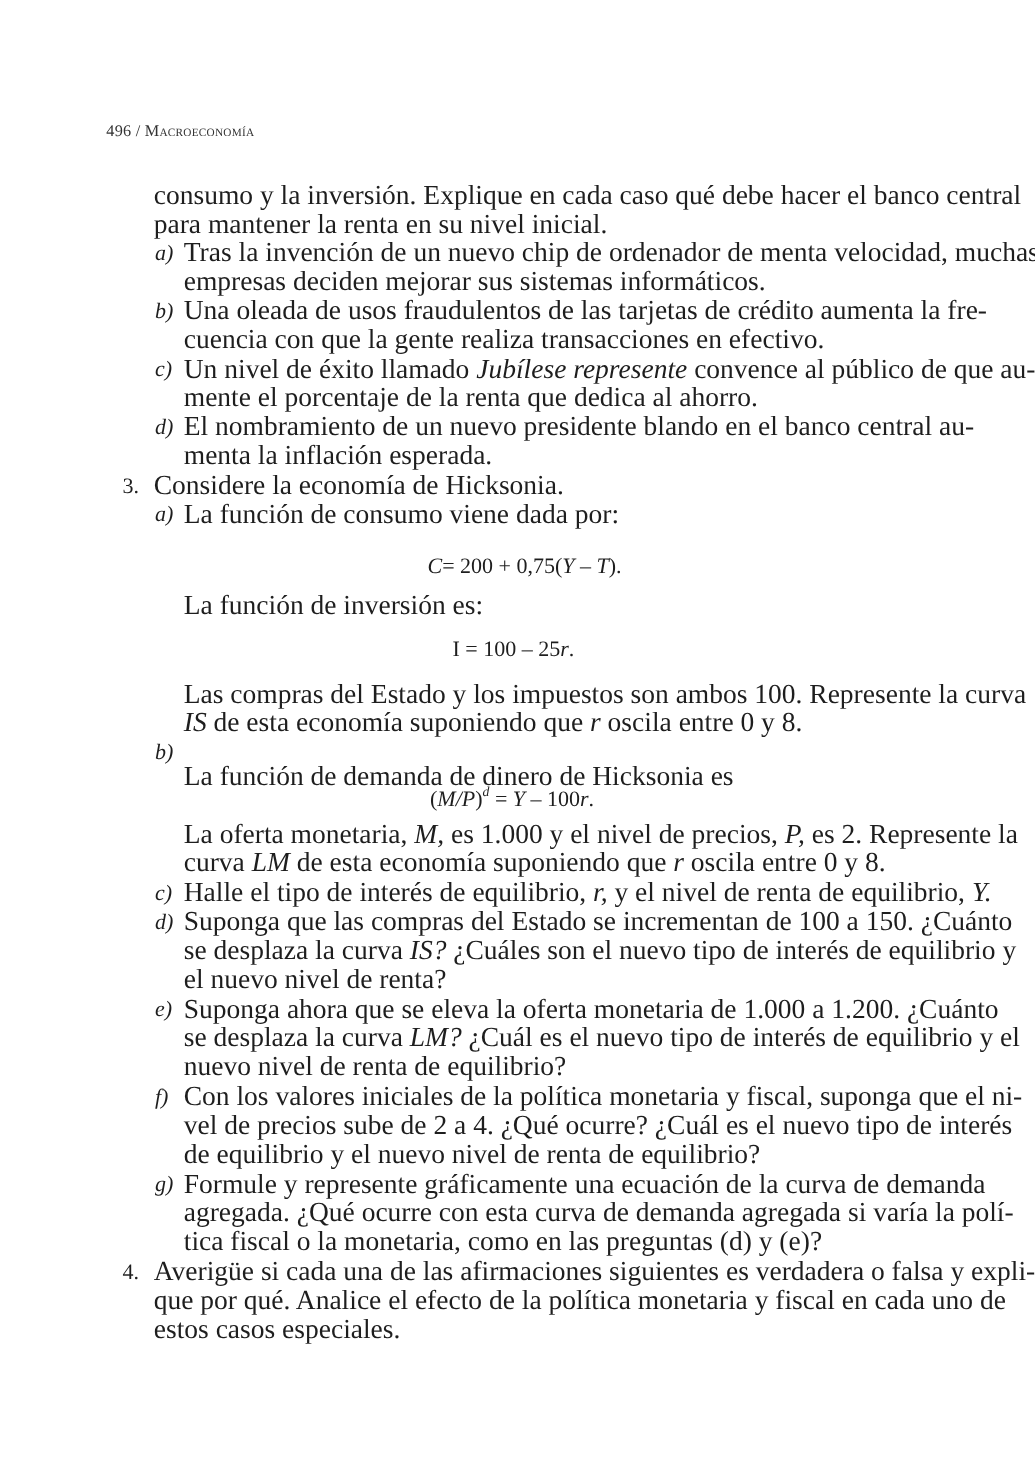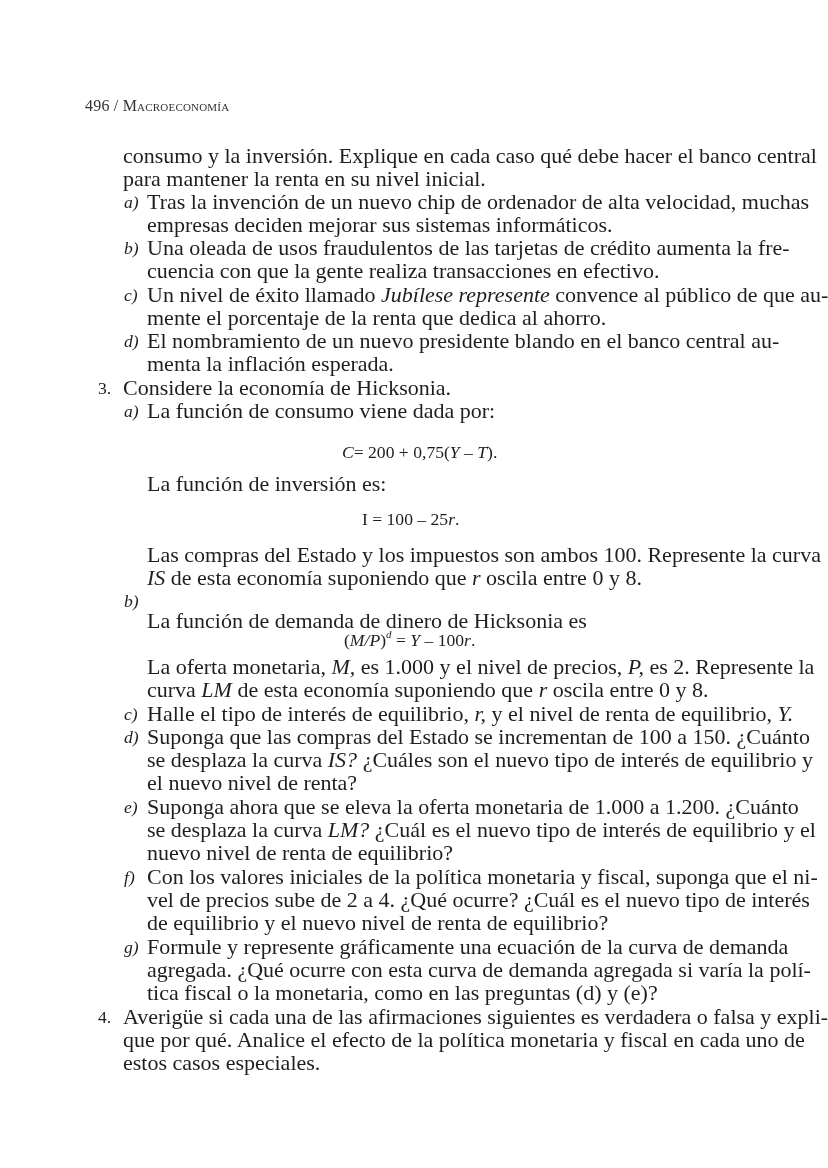--- a/index.html
+++ b/index.html
@@ -1,21 +1,21 @@
 <!DOCTYPE html>
 <html><head>
 <meta charset="utf-8">
 <style>
   html, body { margin:0; padding:0; }
   body {
     width:828px; height:1168px; background:#ffffff; position:relative; overflow:hidden;
     font-family:"Liberation Serif", "DejaVu Serif", serif; color:#1e1e1e;
   }
   .header {
-    position:absolute; left:85px; top:97px; font-size:16px; color:#333;
+    position:absolute; left:85px; top:97px; font-size:13px; color:#333;
     letter-spacing:0.2px;
   }
   .header .sc { font-variant: small-caps; }
   .line {
     position:absolute; font-size:22px; line-height:22px; white-space:nowrap;
     text-align:justify; text-align-last:justify;
   }
   .line.last { text-align-last:left; }
   .lbl { position:absolute; font-size:17.6px; line-height:22px; font-style:italic; }
   .num { position:absolute; font-size:17.6px; line-height:22px; }
@@ -29,21 +29,21 @@
 <div class="header">
   <span>496</span>
   <span>/</span>
   <span class="sc">Macroeconomía</span>
 </div>
 
 <div class="line" style="left:123px;top:145px;width:608px;">consumo y la inversión. Explique en cada caso qué debe hacer el banco central</div>
 <div class="line last" style="left:123px;top:168px;width:608px;font-family:Liberation Serif, serif;">para mantener la renta en su nivel inicial.</div>
 
 <div class="lbl" style="left:124px;top:191px;">a)</div>
-<div class="line" style="left:147px;top:191px;width:584px;">Tras la invención de un nuevo chip de ordenador de alta velocidad, muchas</div>
+<div class="line" style="left:147px;top:191px;width:584px;">Tras la invención de un nuevo chip de ordenador de menta velocidad, muchas</div>
 <div class="line last" style="left:147px;top:214px;width:584px;">empresas deciden mejorar sus sistemas informáticos.</div>
 
 <div class="lbl" style="left:124px;top:237px;">b)</div>
 <div class="line" style="left:147px;top:237px;width:584px;">Una oleada de usos fraudulentos de las tarjetas de crédito aumenta la fre-</div>
 <div class="line last" style="left:147px;top:260px;width:584px;">cuencia con que la gente realiza transacciones en efectivo.</div>
 
 <div class="lbl" style="left:124px;top:284px;">c)</div>
 <div class="line" style="left:147px;top:284px;width:584px;">
   <span>Un nivel de éxito llamado</span>
   <i>Jubílese represente</i>

